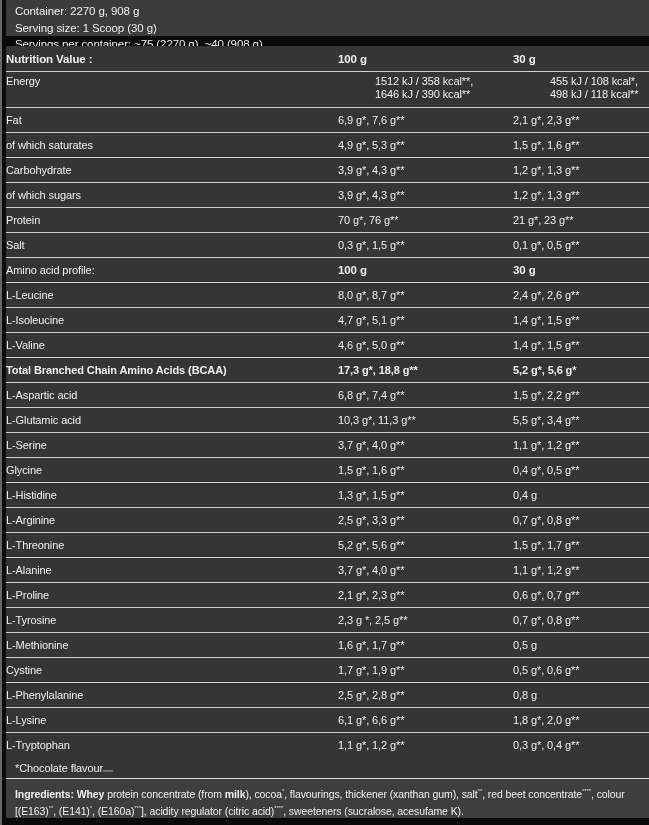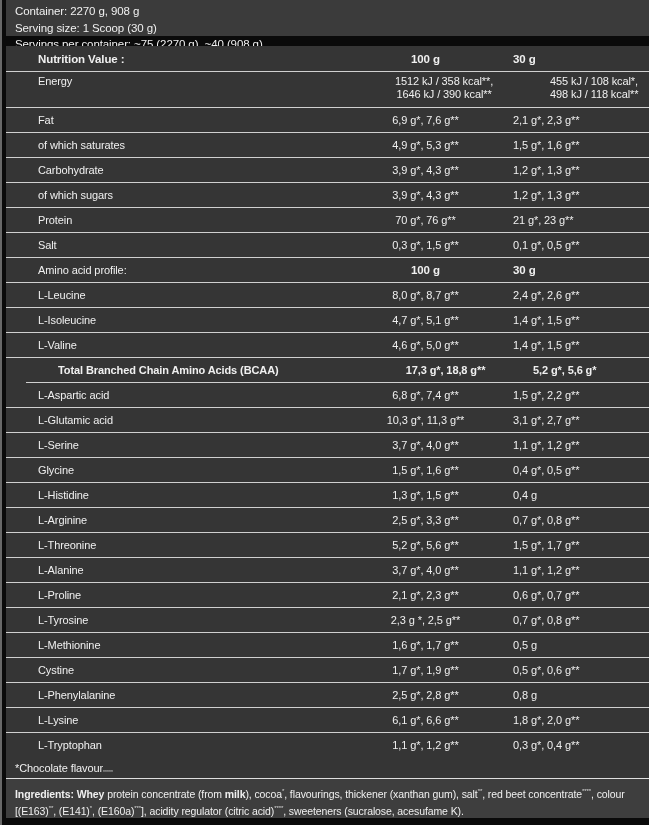--- a/index.html
+++ b/index.html
@@ -29,24 +29,24 @@
   }
   .t-row{
     display:flex;align-items:center;height:24px;
     border-bottom:1px solid rgba(235,235,235,.85);
     font-size:11px;letter-spacing:-0.1px;
   }
   .t-row:last-of-type{border-bottom:none;}
   .t-head{height:25px;font-weight:bold;font-size:11.5px;}
   .t-energy{height:36px;align-items:flex-start;padding-top:3px;box-sizing:border-box;}
   .t-energy .c2 div,.t-energy .c3 div{line-height:13px;margin-left:37px;}
-  .t-bold{font-weight:bold;margin-left:20px;}
+  .t-bold{font-weight:bold;}
   .t-section .c2,.t-section .c3{font-weight:bold;font-size:11.5px;}
-  .c1{flex:0 0 332px;padding-left:32px;box-sizing:border-box;}
-  .c2{flex:0 0 175px;text-align:center;}
+  .c1{flex:0 0 332px;box-sizing:border-box;}
+  .c2{flex:0 0 175px;}
   .c3{flex:1;}
   
   .footnotes{
     padding:5px 0 0 9px;height:37px;box-sizing:border-box;
     font-size:11px;line-height:13px;letter-spacing:-0.1px;
   }
   .tiny-sup{font-size:5px;opacity:.75;letter-spacing:0;vertical-align:-2px;}
   
   .ingredients-block{
     top:778px;height:40px;background:#3e3e3e;
@@ -142,21 +142,21 @@
         <span class="c3">5,2 g*, 5,6 g*</span>
       </div>
       <div class="t-row">
         <span class="c1">L-Aspartic acid</span>
         <span class="c2">6,8 g*, 7,4 g**</span>
         <span class="c3">1,5 g*, 2,2 g**</span>
       </div>
       <div class="t-row">
         <span class="c1">L-Glutamic acid</span>
         <span class="c2">10,3 g*, 11,3 g**</span>
-        <span class="c3">3,1 g*, 2,7 g**</span>
+        <span class="c3">5,5 g*, 3,4 g**</span>
       </div>
       <div class="t-row">
         <span class="c1">L-Serine</span>
         <span class="c2">3,7 g*, 4,0 g**</span>
         <span class="c3">1,1 g*, 1,2 g**</span>
       </div>
       <div class="t-row">
         <span class="c1">Glycine</span>
         <span class="c2">1,5 g*, 1,6 g**</span>
         <span class="c3">0,4 g*, 0,5 g**</span>

